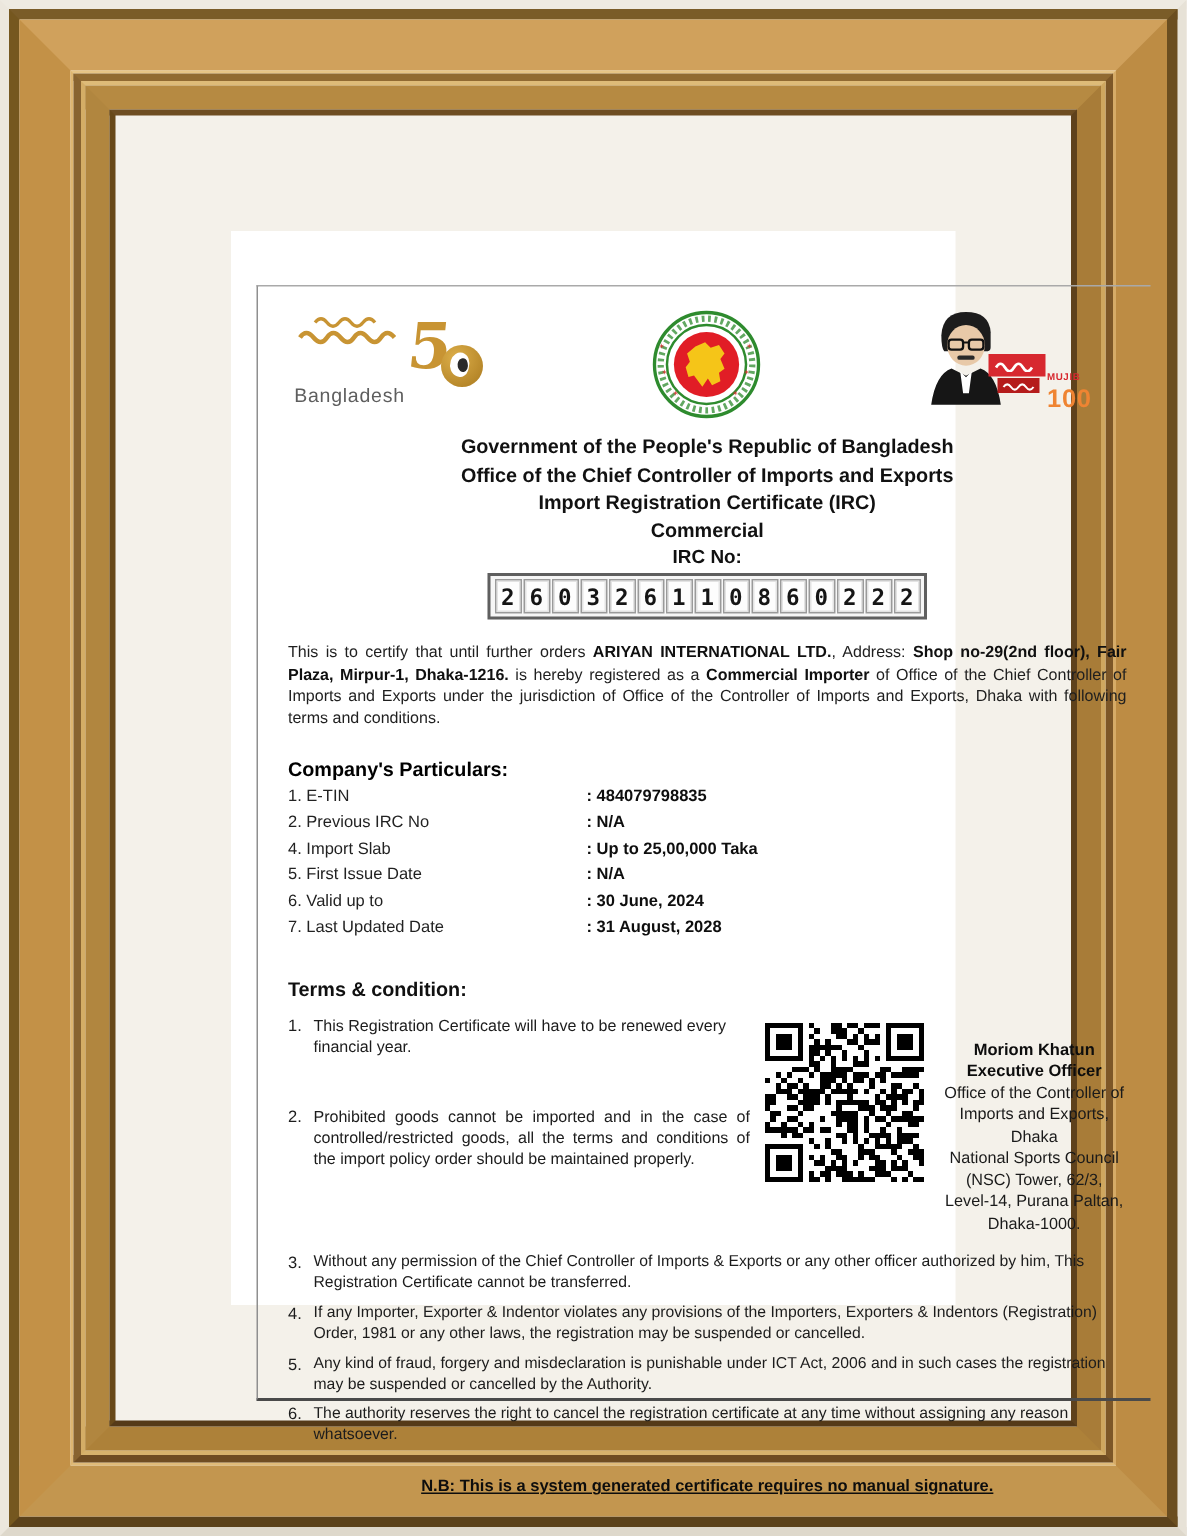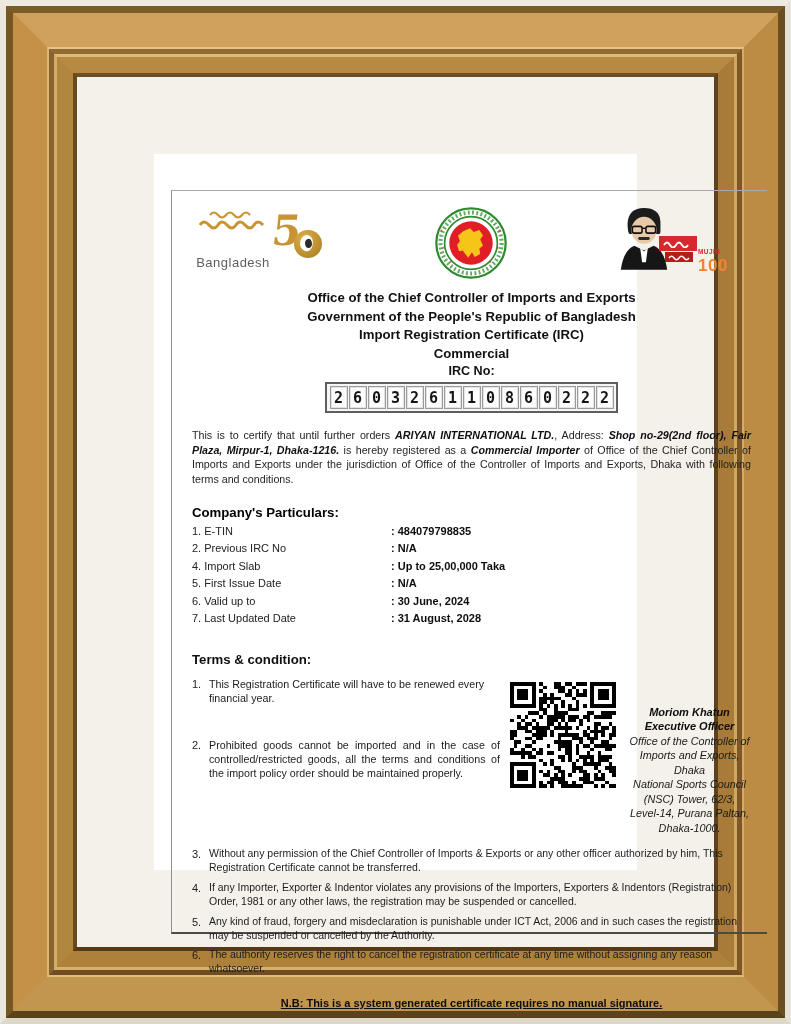--- a/index.html
+++ b/index.html
@@ -67,39 +67,39 @@
 
   .irc-row { text-align:center; margin-top:2px; }
   .irc-outer { display:inline-flex; border:2px solid #5f5f5f; padding:2px; background:#f6f6f6; }
   .digit { width:16px; height:21px; margin:0 0.5px; border:1px solid #9a9a9a; background:#fdfdfd;
            box-shadow:inset 0 0 0 1px #e3e3e3;
            display:flex; align-items:center; justify-content:center;
            font-family:"DejaVu Sans Mono", monospace; font-weight:bold; font-size:15px; color:#151515; }
 
   
   .intro { margin-top:15px; font-size:10.7px; line-height:1.36; text-align:justify; color:#1f1f1f; }
-  .intro b { color:#101010;font-style:italic; }
+  .intro b { color:#101010; }
 
   
   .part-title { margin-top:18px; font-size:13.2px; font-weight:bold; color:#000000; }
   .p-row { display:flex; margin-top:5px; font-size:11px; line-height:12.5px;gap:39px; }
   .p-label { width:160px; color:#222; }
   .p-value { font-weight:bold; color:#0e0e0e; }
 
   
   .terms-title { margin-top:27px; font-size:13.2px; font-weight:bold; color:#101010; }
   .mid-row { display:flex; margin-top:10px; }
   .t-left { width:308px; }
   .t-item { display:flex; font-size:10.7px; line-height:1.32; color:#1c1c1c; }
   .t-item .num { width:17px; flex:none; font-size:11px; }
   .t-item.first { margin-bottom:33px; }
   .t-item.just .txt { text-align:justify; }
   .qr-wrap { margin-left:10px; margin-top:5px; flex:none; }
-  .sig { flex:1; margin-left:12px; margin-top:28px; text-align:center;
-         font-size:10.8px; line-height:1.34; color:#1a1a1a;font-style:italic; }
+  .sig { flex:1; margin-left:12px; margin-top:16px; text-align:center;
+         font-size:10.8px; line-height:1.34; color:#1a1a1a; }
   .sig .b { font-weight:bold; font-size:11px; color:#0d0d0d; }
 
   .terms-bottom { margin-top:12px; }
   .b-item { display:flex; font-size:10.5px; line-height:1.32; color:#1c1c1c; margin-bottom:6px; }
   .b-item .num { width:17px; flex:none; font-size:11px; }
 
   .nb { margin-top:21px; text-align:center; font-size:11px; font-weight:bold;
         text-decoration:underline; color:#0d0d0d; }
 </style>
 </head>
@@ -172,22 +172,22 @@
                                 </svg>
               </div>
               <div class="mujib-right">
                 <div class="mujib-word">MUJIB</div>
                 <div class="mujib-100">100</div>
               </div>
             </div>
           </div>
 
           <div class="titles">
+            <div class="t-line">Government of the People's Republic of Bangladesh</div>
             <div class="t-line">Office of the Chief Controller of Imports and Exports</div>
-            <div class="t-line">Government of the People's Republic of Bangladesh</div>
             <div class="t-line">Import Registration Certificate (IRC)</div>
             <div class="t-line">Commercial</div>
             <div class="t-irc">IRC No:</div>
           </div>
 
           <div class="irc-row">
             <div class="irc-outer">
                               <span class="digit">2</span>
                               <span class="digit">6</span>
                               <span class="digit">0</span>

